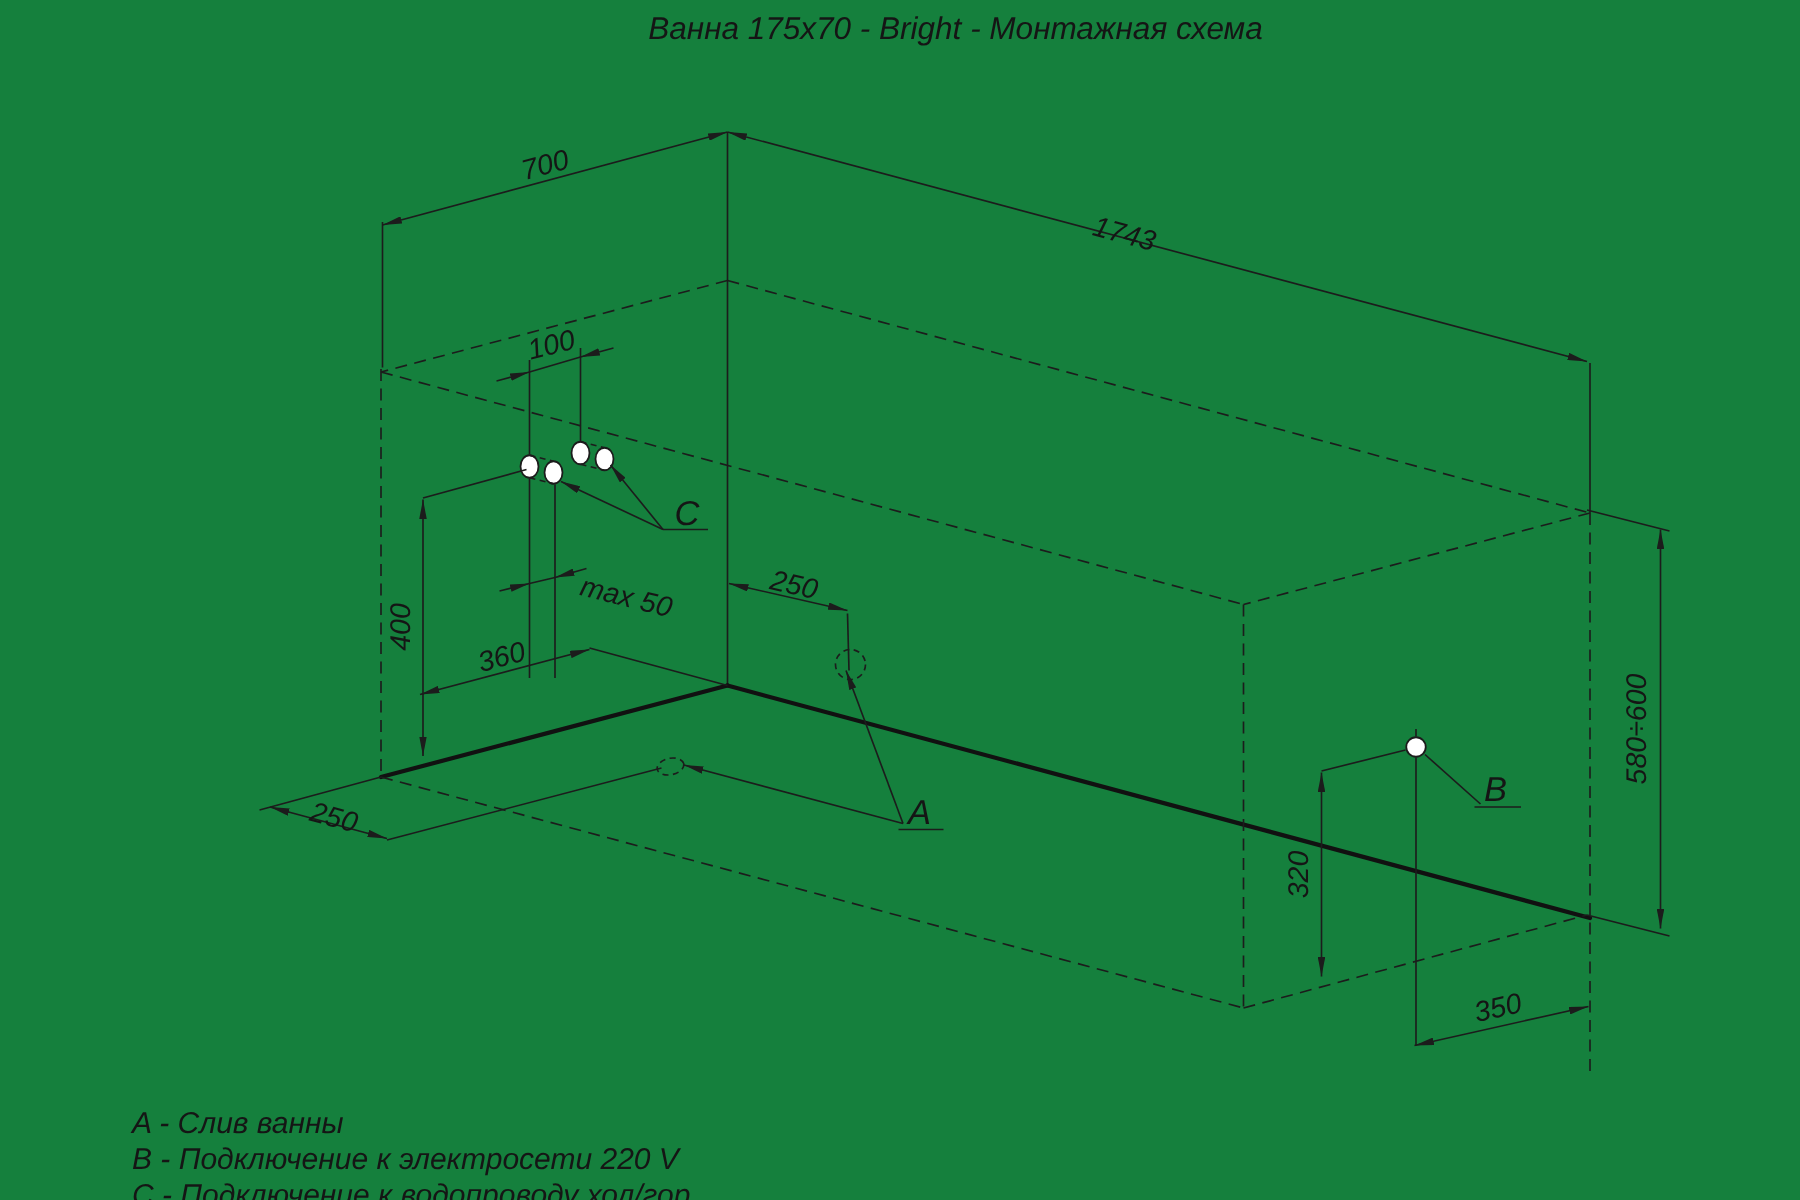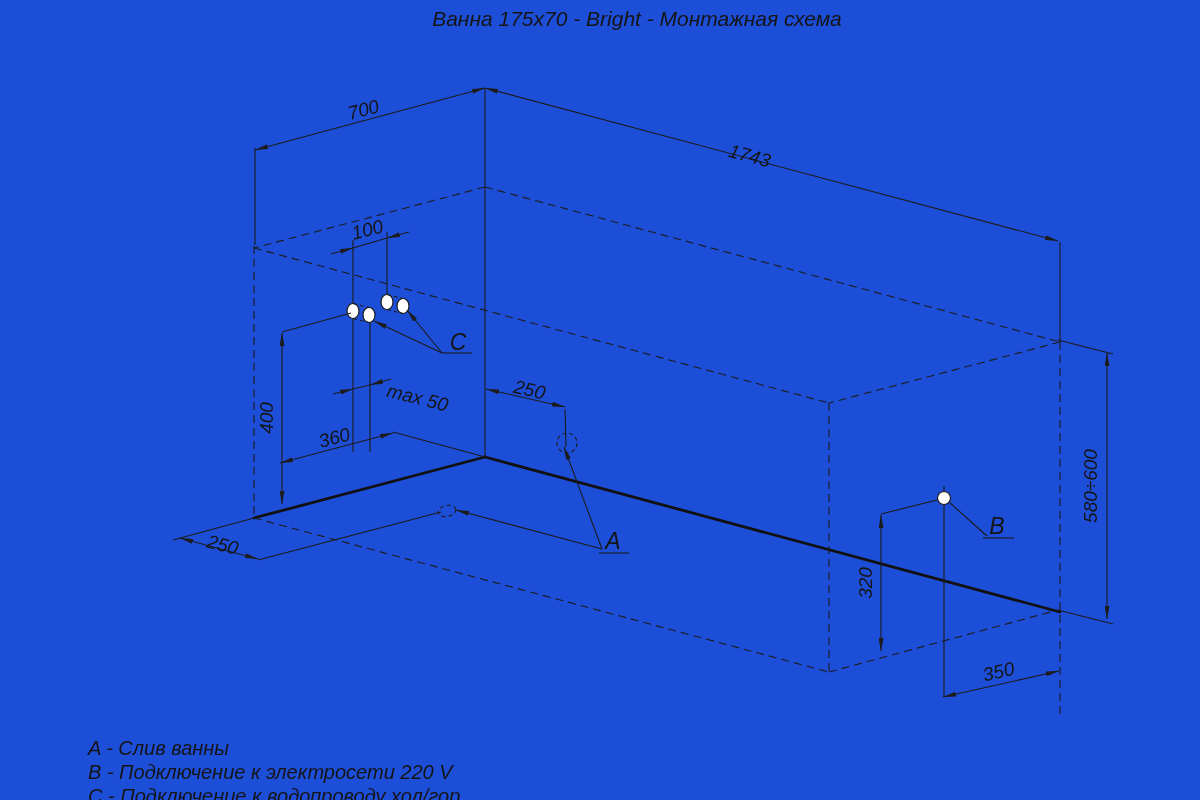--- a/index.html
+++ b/index.html
@@ -1,16 +1,16 @@
 <!DOCTYPE html>
 <html><head>
 <meta charset="utf-8">
 <style>
   html,body{margin:0;padding:0;background:#ffffff;}
-  .page{position:relative;width:1200px;height:800px;background:#1d4ed8;overflow:hidden;}
+  .page{position:relative;width:1200px;height:800px;background:#15803d;overflow:hidden;}
   svg{position:absolute;left:0;top:0;}
   svg text{font-family:"Liberation Sans","DejaVu Sans",sans-serif;font-style:italic;fill:#151515;}
   .ln{stroke:#1c1c1c;stroke-width:1.1;fill:none;}
   .lt{stroke:#111111;stroke-width:2.8;fill:none;stroke-linecap:round;}
   .ld{stroke:#1c1c1c;stroke-width:1.1;fill:none;stroke-dasharray:8 5;}
   .ldc{stroke:#1c1c1c;stroke-width:1.1;fill:none;stroke-dasharray:4 3;}
   .dim{stroke:#1c1c1c;stroke-width:1.1;fill:none;marker-start:url(#arr);marker-end:url(#arr);}
   .me{stroke:#1c1c1c;stroke-width:1.1;fill:none;marker-end:url(#arr);}
   .circ{stroke:#1c1c1c;stroke-width:1.2;fill:#ffffff;}
   .dt{font-size:19px;text-anchor:middle;}

